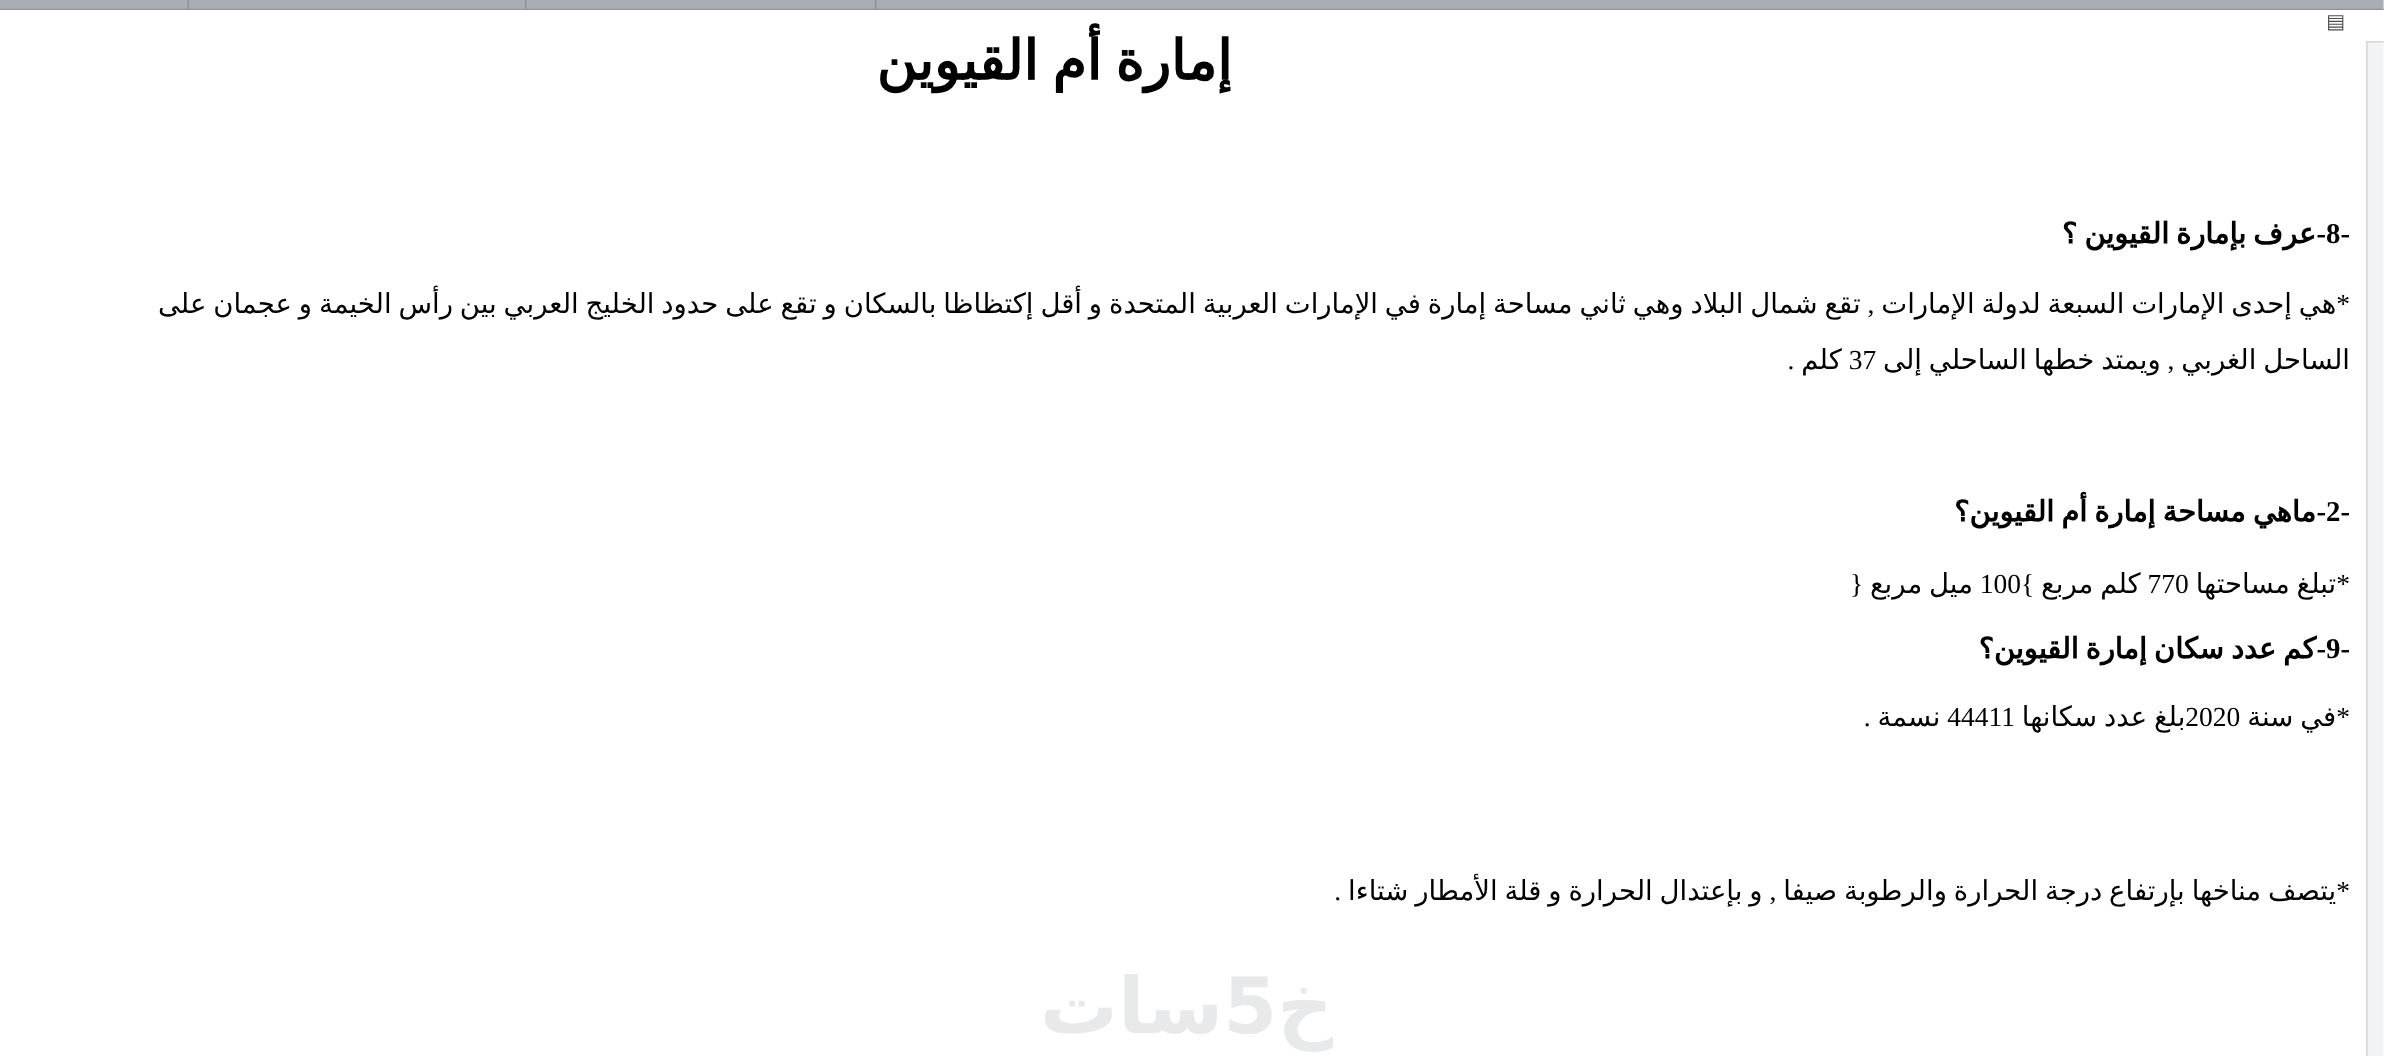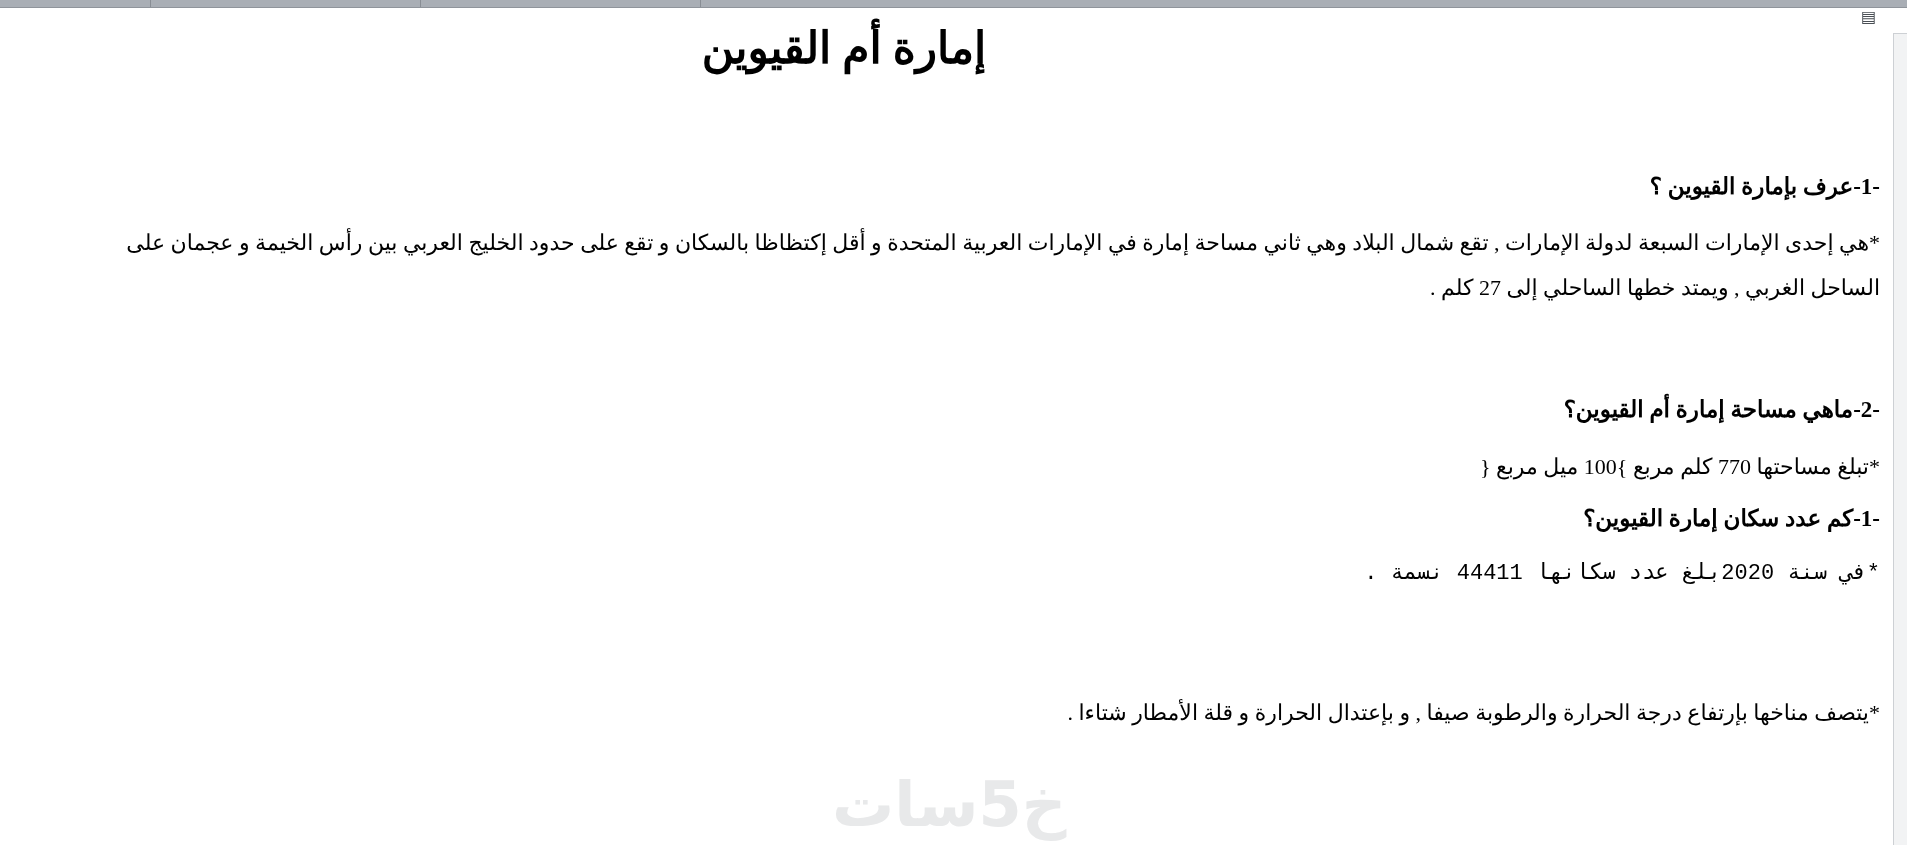--- a/index.html
+++ b/index.html
@@ -79,21 +79,21 @@
     line-height: 34px;
   }
   .q-line { font-weight: 700; }
   .a-line { font-size: 22px; }
   .q1   { top: 170px; }
   .a1l1 { top: 226px; }
   .a1l2 { top: 271px; }
   .q2   { top: 393px; }
   .a2   { top: 450px; }
   .q3   { top: 502px; }
-  .a3   { top: 557px; font-family: Liberation Mono, monospace; }
+  .a3   { top: 557px; }
   .q4   { top: 672px; }
   .a4   { top: 696px; }
   .watermark {
     position: absolute;
     top: 774px;
     left: 832px;
     right: auto;
     font-size: 62px;
     font-weight: 700;
     line-height: 62px;
@@ -114,28 +114,28 @@
   </div>
 
   <span class="page-icon">▤</span>
 
   <div class="scrollbar"></div>
 
   <div class="doc" dir="rtl">
 
     <h1 class="doc-title">إمارة أم القيوين</h1>
 
-    <div class="q-line q1">-1-عرف بإمارة القيوين ؟</div>
+    <div class="q-line q1">-8-عرف بإمارة القيوين ؟</div>
     <div class="a-line a1l1">*هي إحدى الإمارات السبعة لدولة الإمارات , تقع شمال البلاد وهي ثاني مساحة إمارة في الإمارات العربية المتحدة و أقل إكتظاظا بالسكان و تقع على حدود الخليج العربي بين رأس الخيمة و عجمان على</div>
-    <div class="a-line a1l2">الساحل الغربي , ويمتد خطها الساحلي إلى 27 كلم .</div>
+    <div class="a-line a1l2">الساحل الغربي , ويمتد خطها الساحلي إلى 37 كلم .</div>
 
     <div class="q-line q2">-2-ماهي مساحة إمارة أم القيوين؟</div>
     <div class="a-line a2">*تبلغ مساحتها 770 كلم مربع }100 ميل مربع {</div>
 
-    <div class="q-line q3">-1-كم عدد سكان إمارة القيوين؟</div>
+    <div class="q-line q3">-9-كم عدد سكان إمارة القيوين؟</div>
     <div class="a-line a3">*في سنة 2020بلغ عدد سكانها 44411 نسمة .</div>
 
     <div class="a-line a4">*يتصف مناخها بإرتفاع درجة الحرارة والرطوبة صيفا , و بإعتدال الحرارة و قلة الأمطار شتاءا .</div>
 
     <div class="watermark">خ5سات</div>
 
   </div>
 </div>
 
 </body></html>

